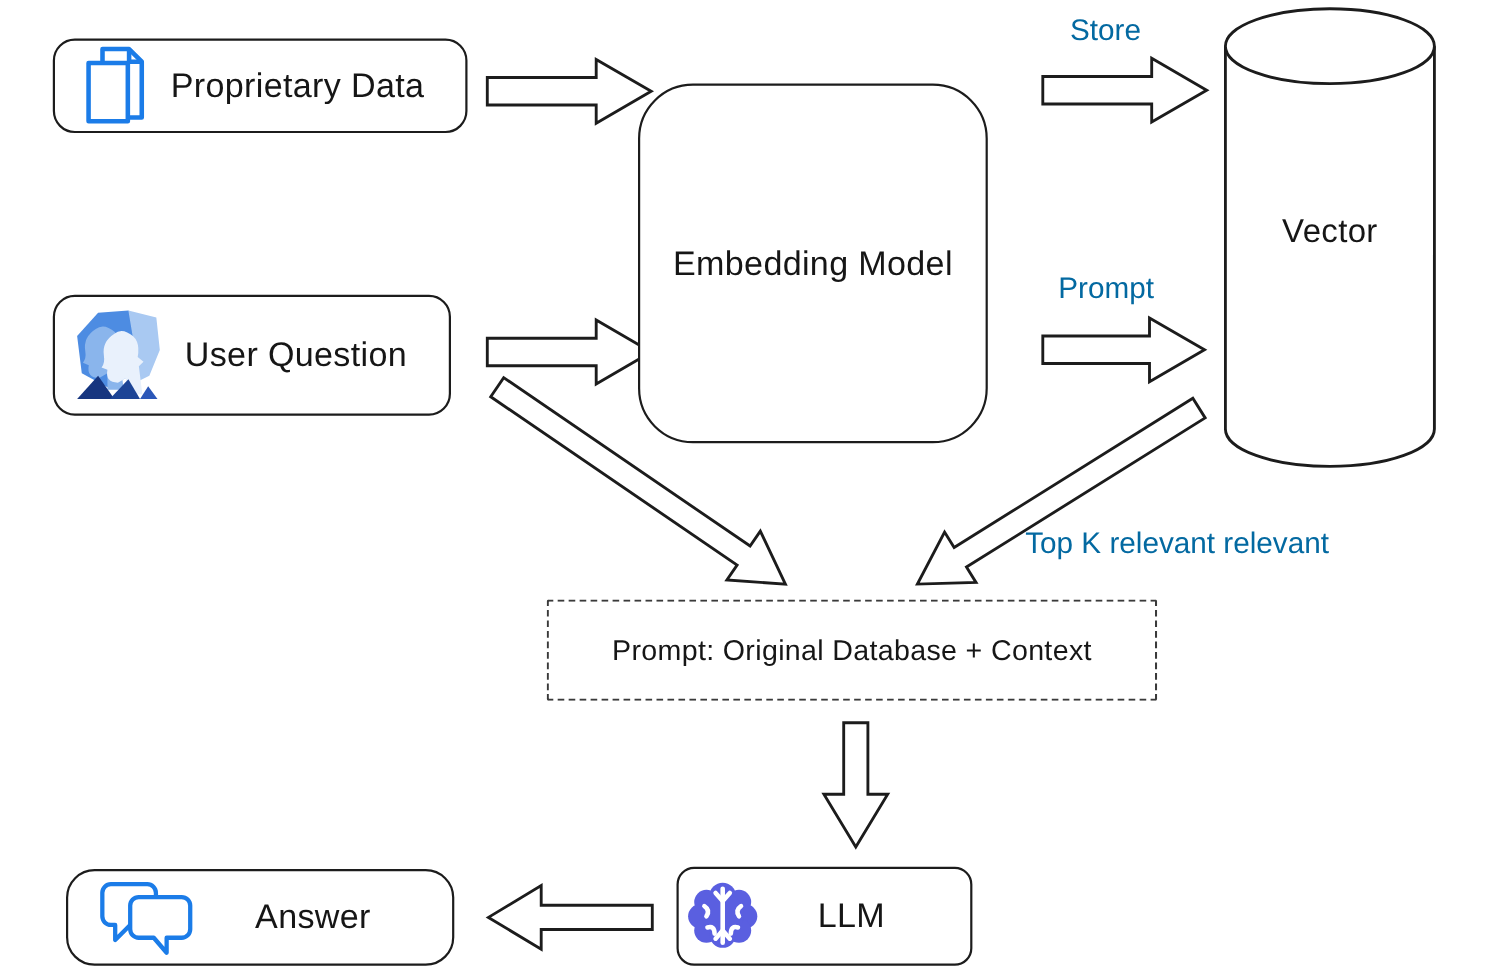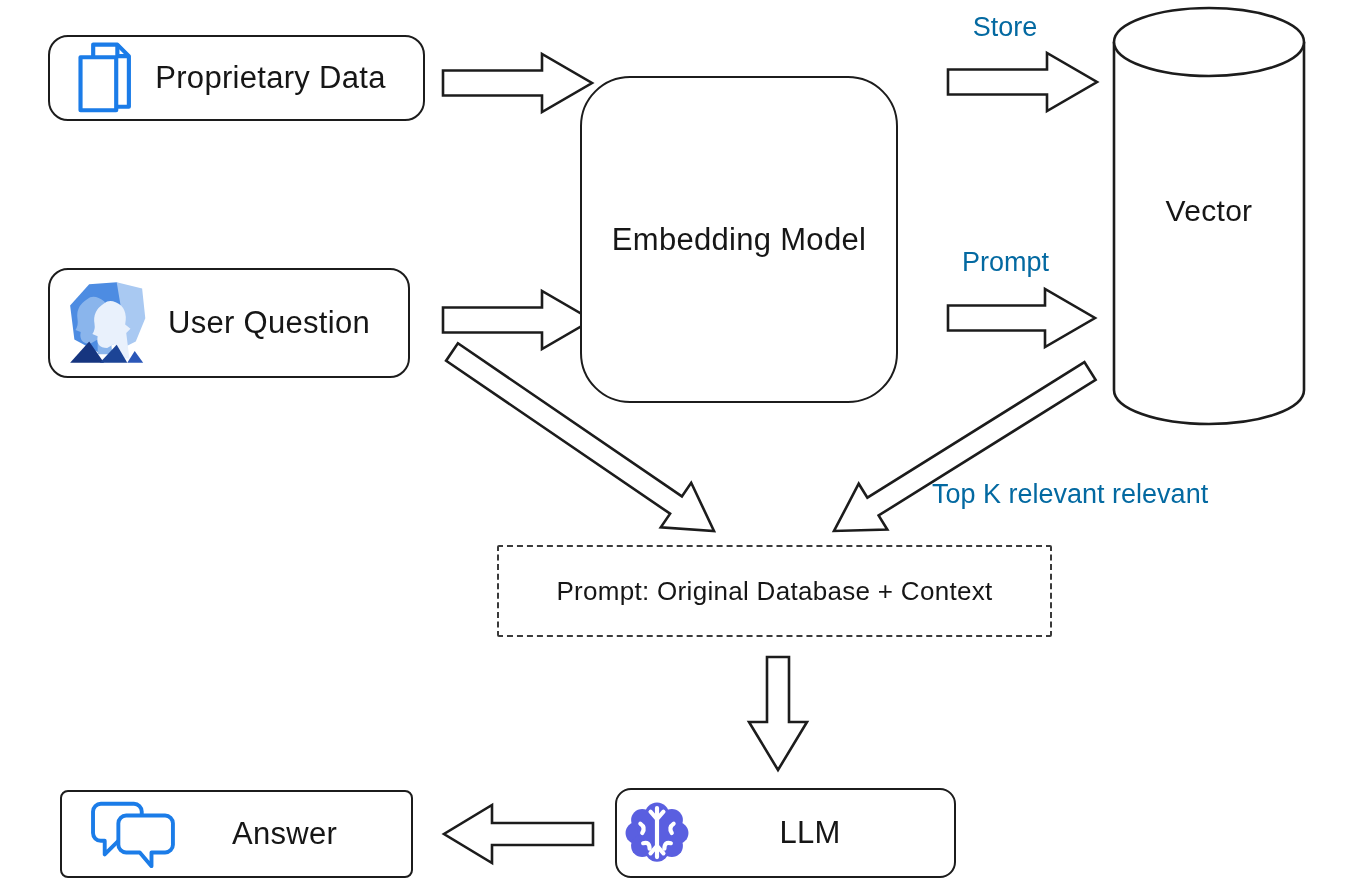--- a/index.html
+++ b/index.html
@@ -17,22 +17,22 @@
   .box .label{flex:1;text-align:center;font-size:31px;letter-spacing:.3px;white-space:nowrap;}
 
   .node-prop{left:48px;top:35px;width:377px;height:86px;border-radius:20px;padding-left:20px;padding-right:26px;}
   .node-userq{left:48px;top:268px;width:362px;height:110px;border-radius:20px;padding-left:10px;padding-right:18px;}
   .node-embed{left:580px;top:33px;width:318px;height:327px;border-radius:50px;justify-content:flex-start;margin-top:43px;}
   .node-prompt{
     left:497px;top:545px;width:555px;height:92px;border:2px dashed #3a3a3a;border-radius:2px;
     justify-content:center;
   }
   .node-prompt .label{font-size:26px;}
-  .node-llm{left:615px;top:788px;width:341px;height:90px;border-radius:16px;padding-left:3px;padding-right:28px;}
-  .node-answer{left:60px;top:790px;width:353px;height:88px;border-radius:8px;padding-left:24px;padding-right:20px;}
+  .node-llm{left:615px;top:788px;width:269px;height:90px;border-radius:16px;padding-left:3px;padding-right:28px;}
+  .node-answer{left:60px;top:790px;width:353px;height:88px;border-radius:26px;padding-left:24px;padding-right:20px;}
 
   .cylinder-svg{position:absolute;left:1108px;top:2px;}
   .vdb-label{
     position:absolute;left:1118px;top:190px;width:182px;text-align:center;
     font-size:30px;line-height:1.42;letter-spacing:.3px;
   }
 
   .edge-label{position:absolute;font-size:27px;color:#0369a1;white-space:nowrap;}
   .lbl-store{left:940px;top:12px;width:130px;text-align:center;}
   .lbl-search{left:933px;top:247px;width:145px;text-align:center;}

